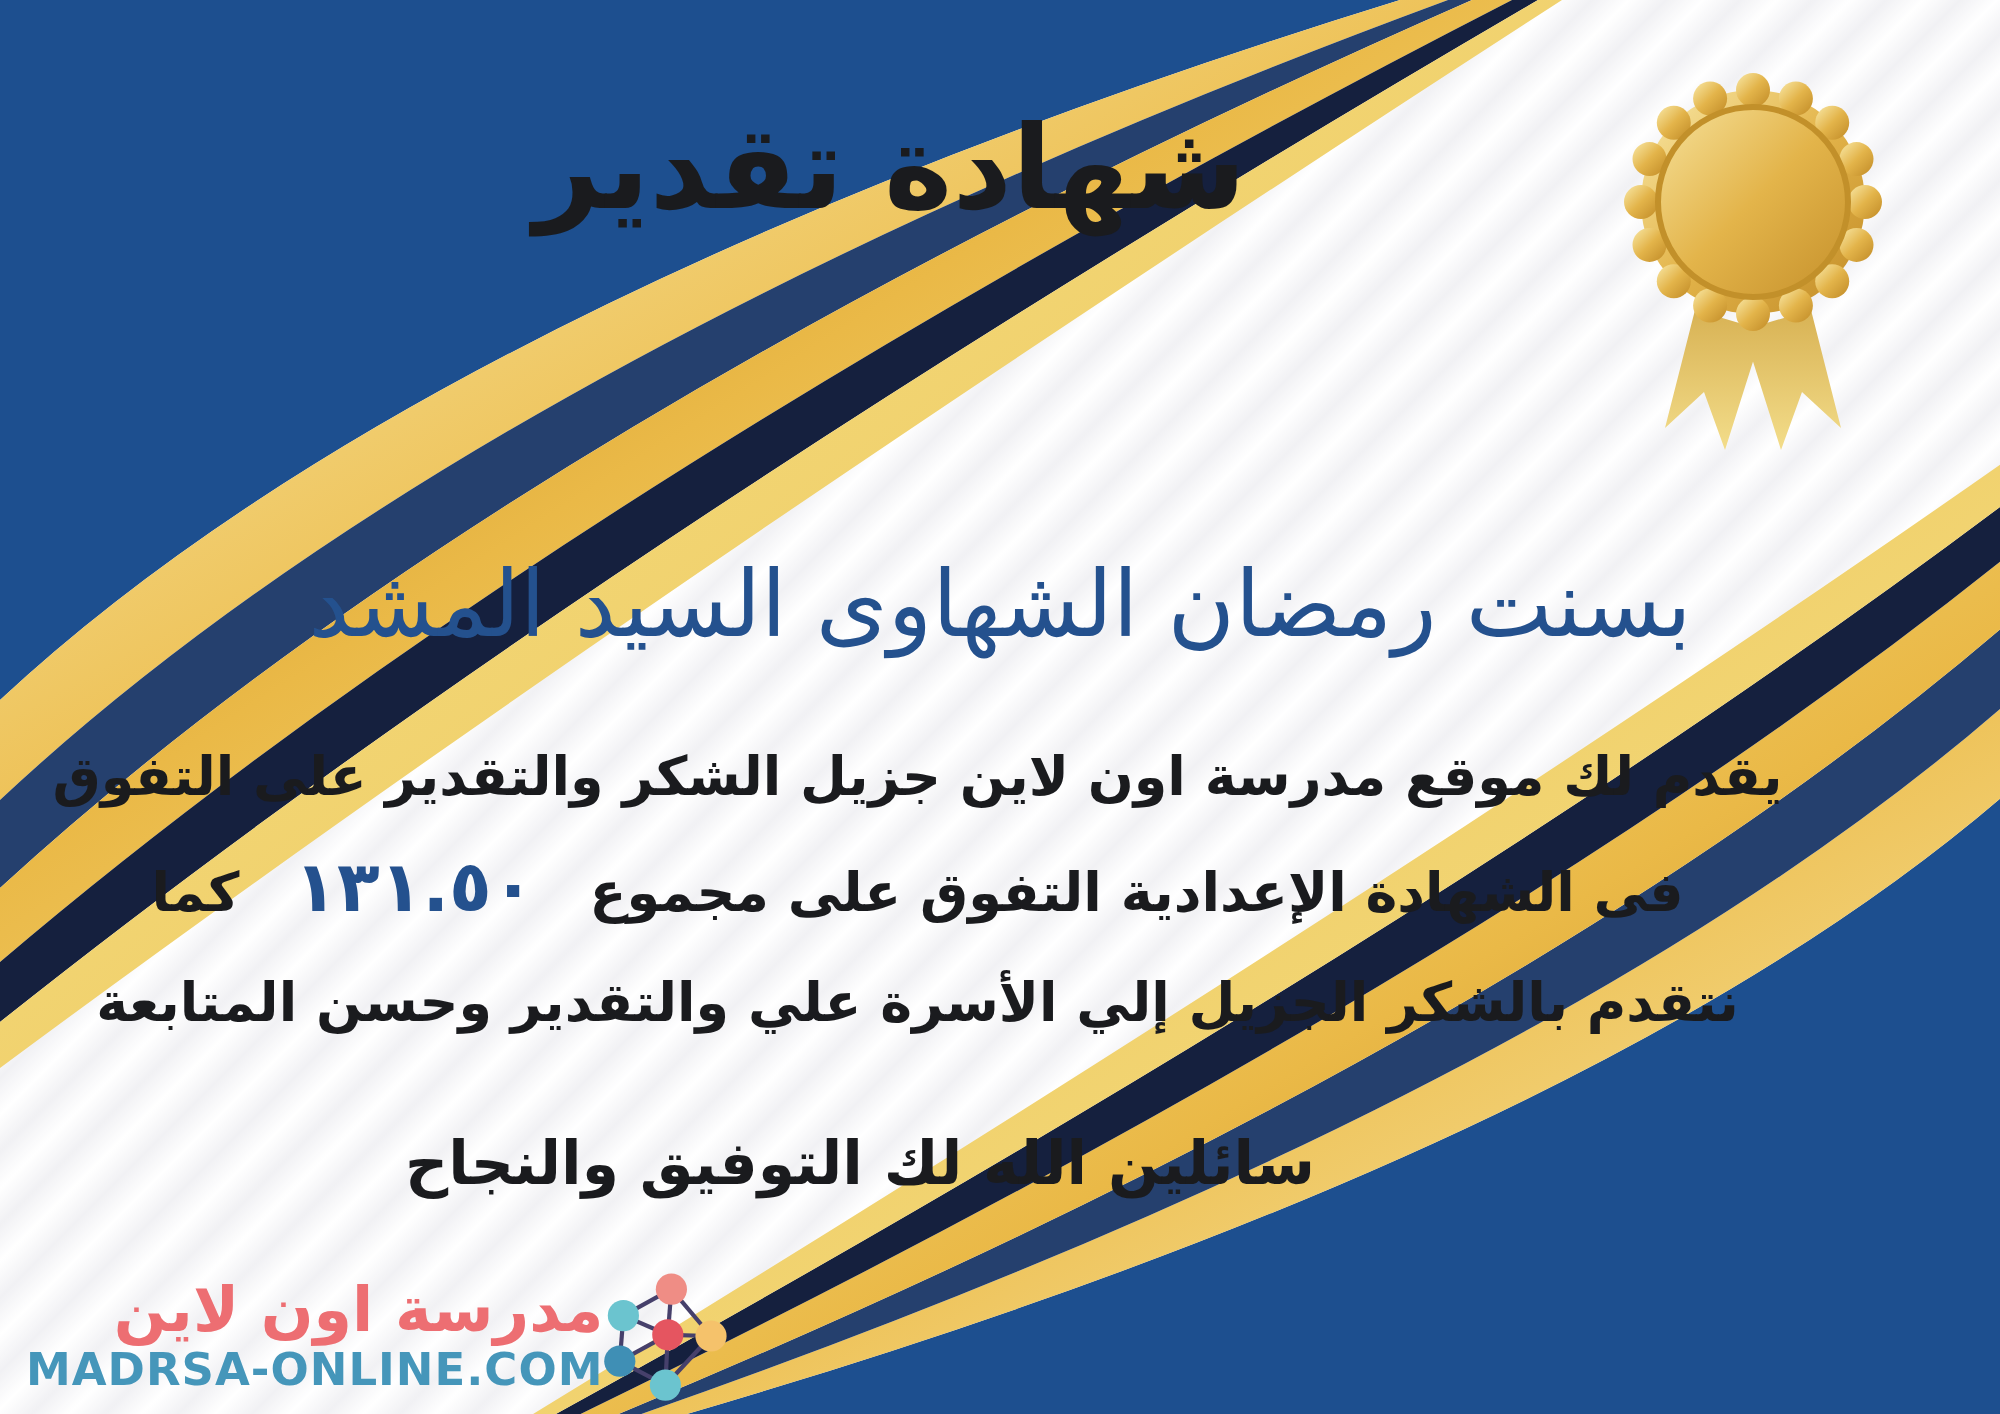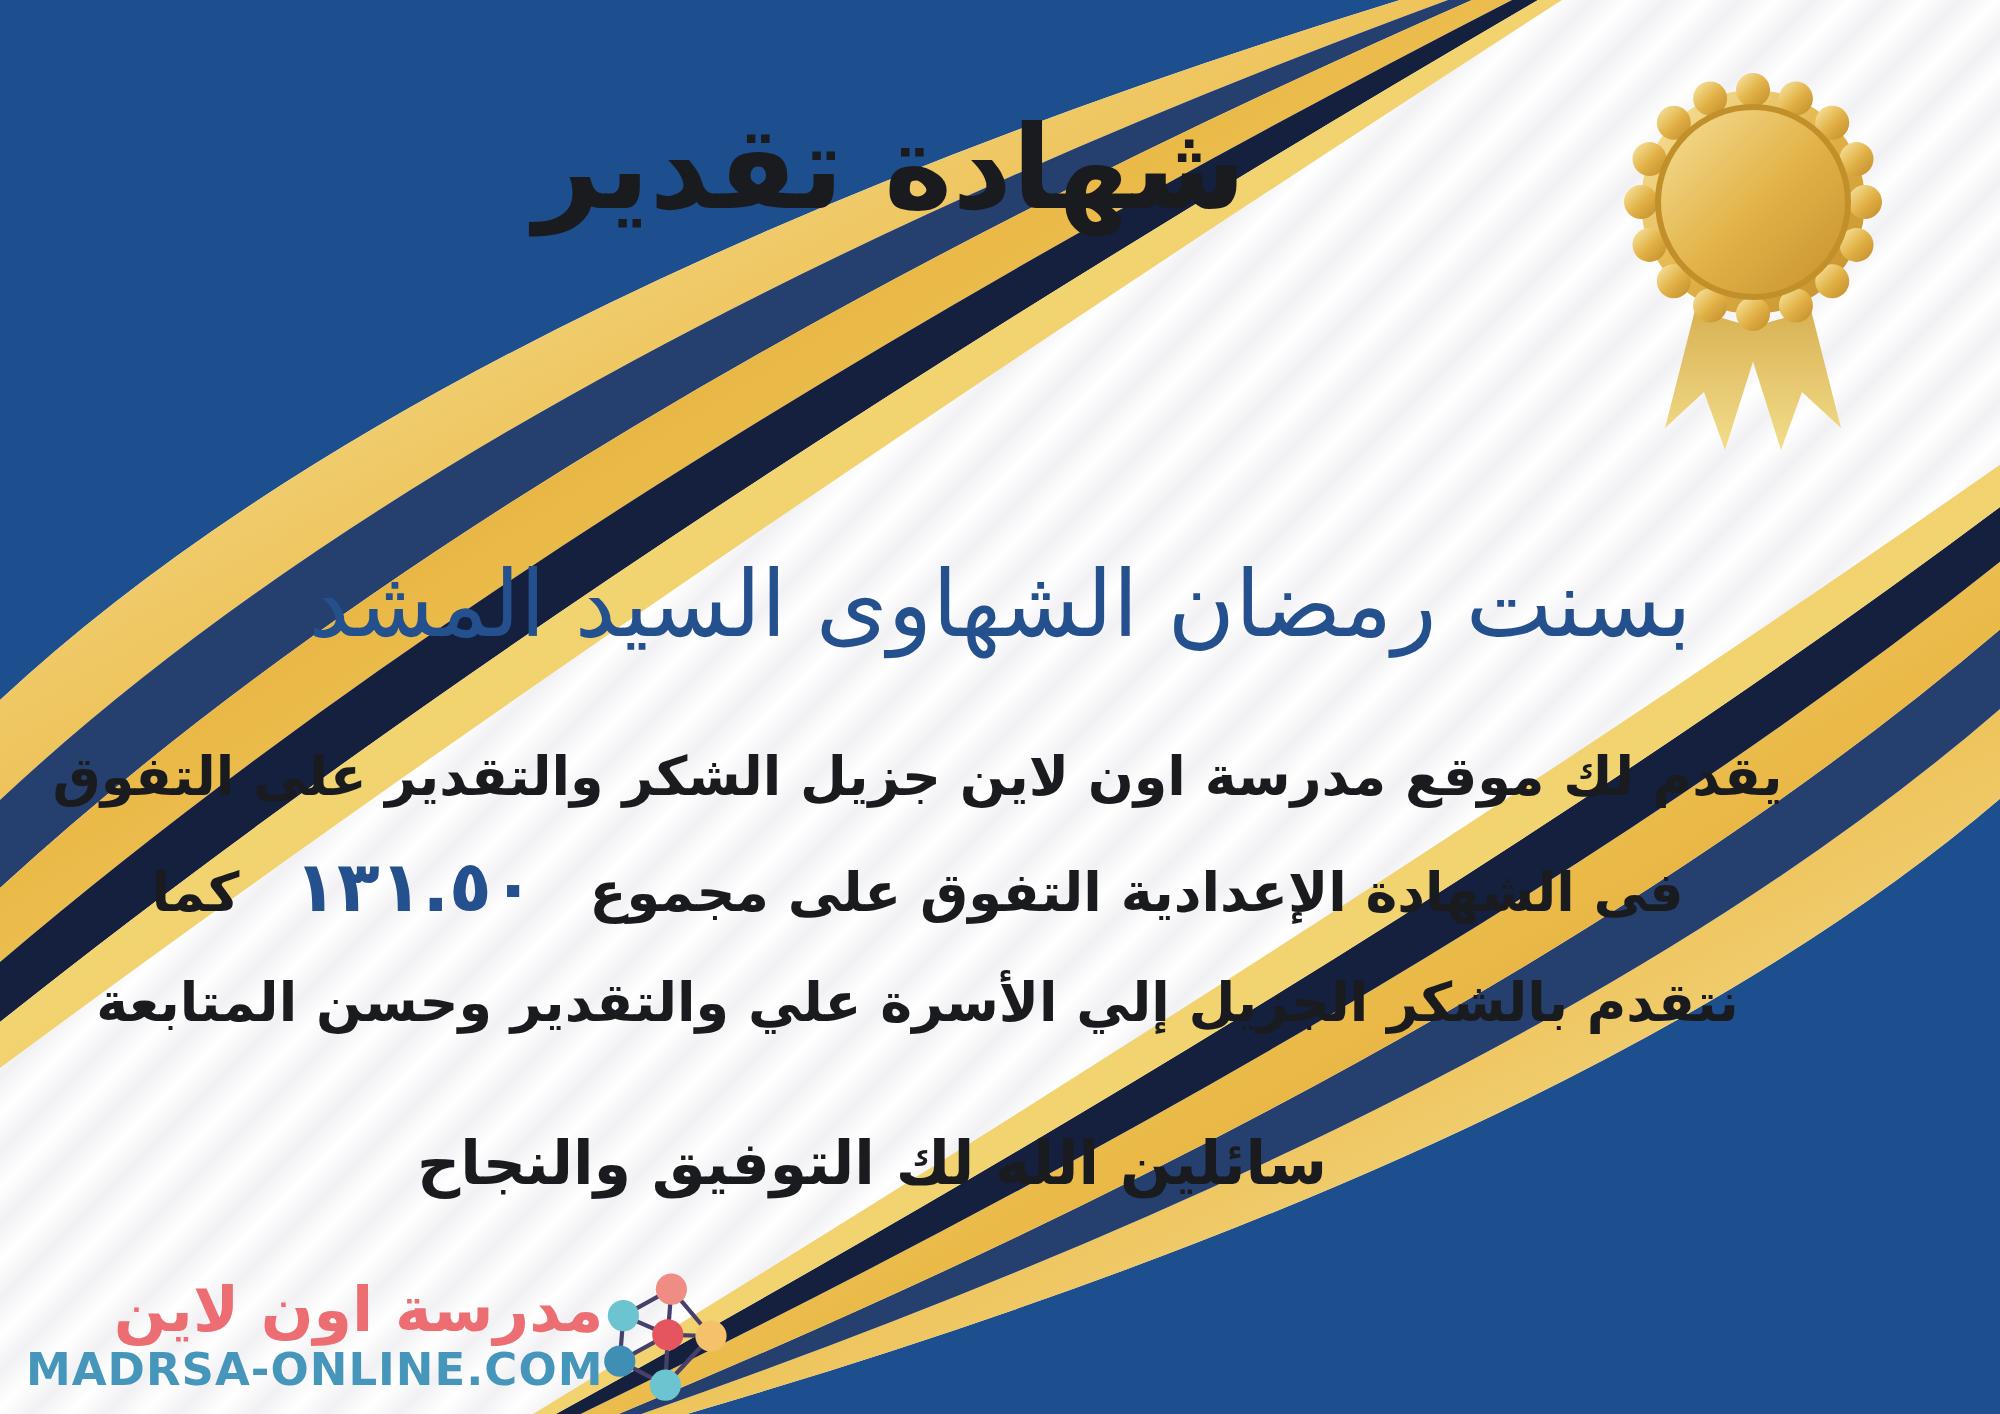--- a/index.html
+++ b/index.html
@@ -31,21 +31,20 @@
     text-align:center; color:#1a1b1e; font-size:54px; font-weight:bold;
   }
   .body-text p{margin:0; line-height:110px; white-space:nowrap;}
   .score{
     color:#24518e; font-size:70px; font-weight:bold; margin:8px 55px;
   }
   .closing{
     position:absolute; top:1128px; left:0; width:1720px;
     text-align:center; font-size:60px; font-weight:bold; color:#1a1b1e;
     white-space:nowrap;
-    margin-left:12px;
   }
   .logo{
     position:absolute; left:26px; bottom:12px;
     display:flex; align-items:center; 
   }
   .logo-text{text-align:right;}
   .logo-ar{font-size:62px; font-weight:bold; color:#ed6e72; line-height:1.1; white-space:nowrap;}
   .logo-en{font-size:45px; font-weight:bold; color:#4596ba; letter-spacing:1px; line-height:1.15; white-space:nowrap;}
   .logo-icon{width:132px; height:132px;}
 </style>

